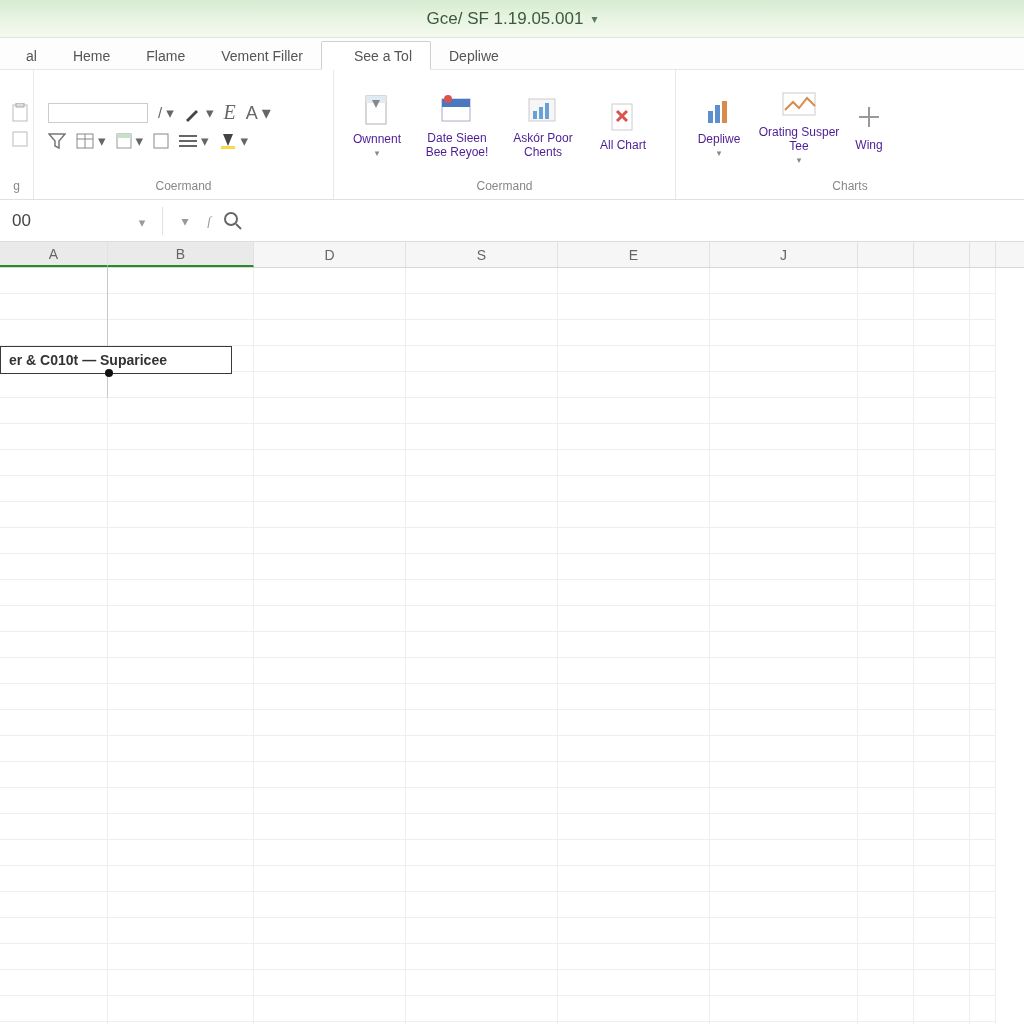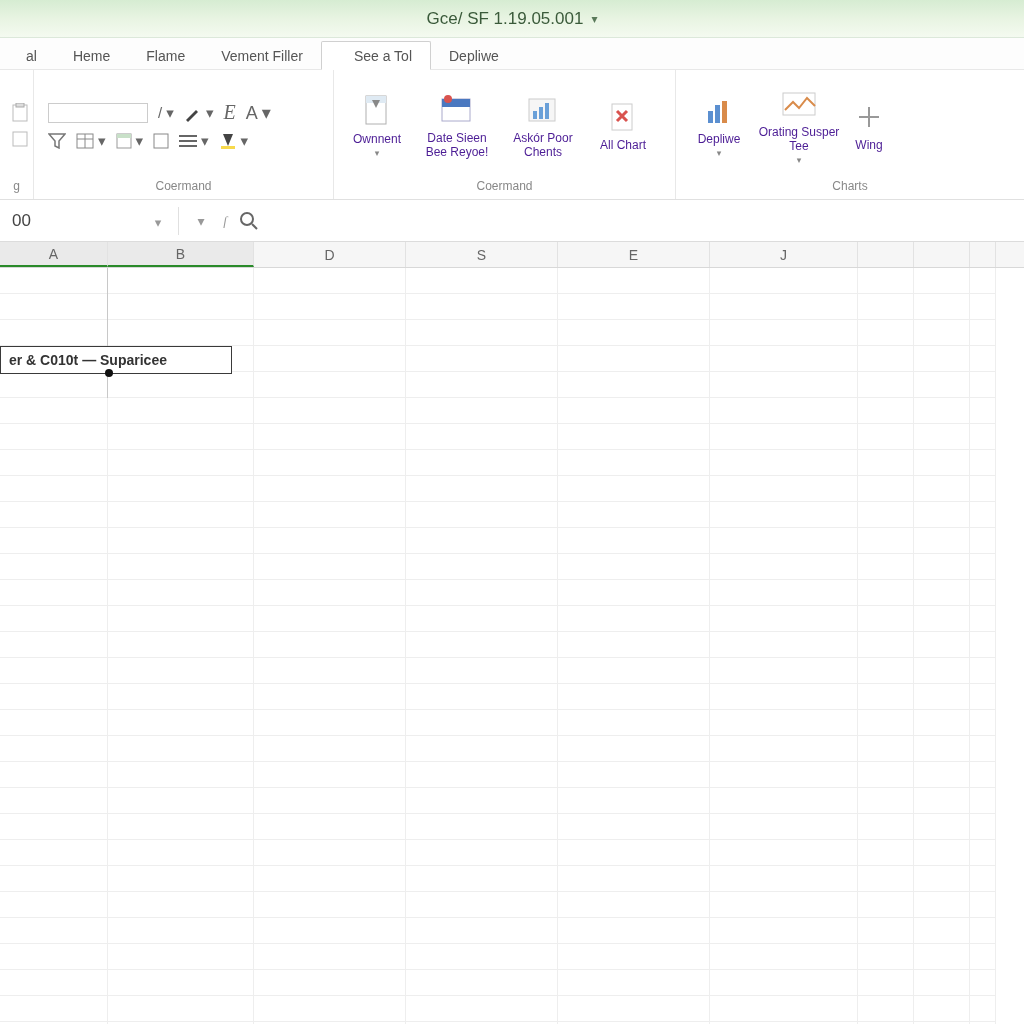--- a/index.html
+++ b/index.html
@@ -112,21 +112,21 @@
     background:#fff;
     padding: 0 6px;
   }
   .name-box {
     width: 120px; height:28px;
     border:none;
     font-size:17px;
     color:#444;
     padding-left:6px;
   }
-  .nb-wrap { display:flex; align-items:flex-end; gap:20px; border-right:1px solid #e0e0e0; padding-right:8px; margin-right:10px;}
+  .nb-wrap { display:flex; align-items:flex-end; gap:4px; border-right:1px solid #e0e0e0; padding-right:8px; margin-right:10px;}
   .fb-btn { width:24px; height:24px; display:flex; align-items:center; justify-content:center; color:#999; cursor:pointer; }
   
   .sheet { position:relative; }
   .col-headers {
     display:flex;
     height:26px;
     background:#f6f6f6;
     border-bottom:1px solid #d8d8d8;
   }
   .col-h {

